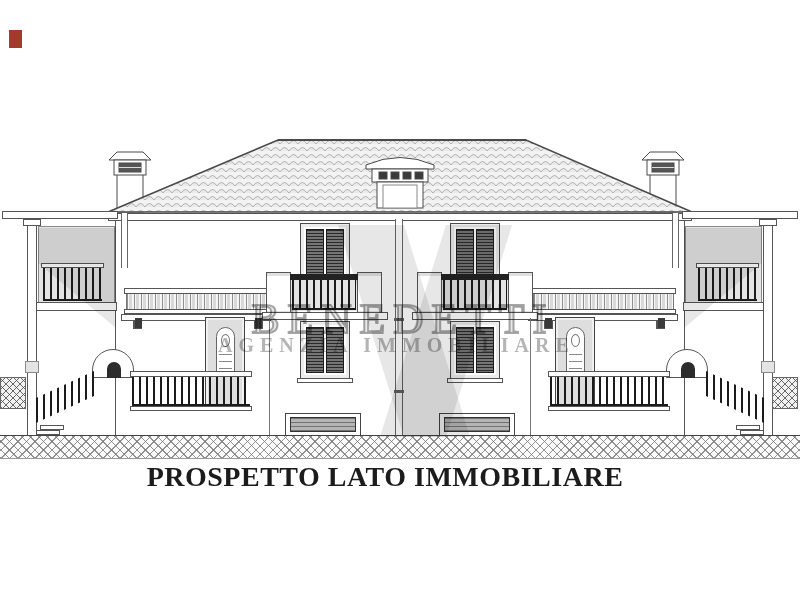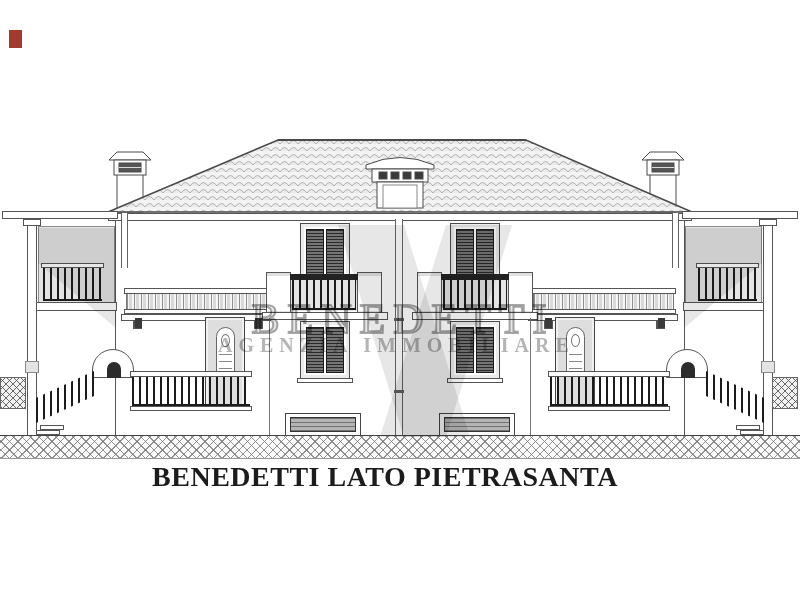--- a/index.html
+++ b/index.html
@@ -223,17 +223,17 @@
 
   <div class="groundhatch" style="left:0px;top:435px;width:800px;height:24px;"></div>
 
   <div class="wmshape" style="left:38px;top:228px;width:78px;height:100px;clip-path:polygon(0 0,100% 0,100% 100%,0 35%);"></div>
   <div class="wmshape" style="left:684px;top:228px;width:78px;height:100px;clip-path:polygon(0 0,100% 0,100% 35%,0 100%);"></div>
   <div class="wmshape" style="left:250px;top:225px;width:220px;height:212px;clip-path:polygon(40% 0,70% 0,100% 100%,70% 100%);"></div>
   <div class="wmshape" style="left:380px;top:225px;width:220px;height:212px;clip-path:polygon(30% 0,60% 0,30% 100%,0 100%);"></div>
   <div id="wm-name" class="wm">BENEDETTI</div>
   <div id="wm-sub" class="wm">AGENZIA IMMOBILIARE</div>
 
-  <div id="caption">BENEDETTI LATO PIETRASANTA</div>
+  <div id="caption">PROSPETTO LATO IMMOBILIARE</div>
 
   <div id="redmark"></div>
 
 </div>
 
 </body></html>

